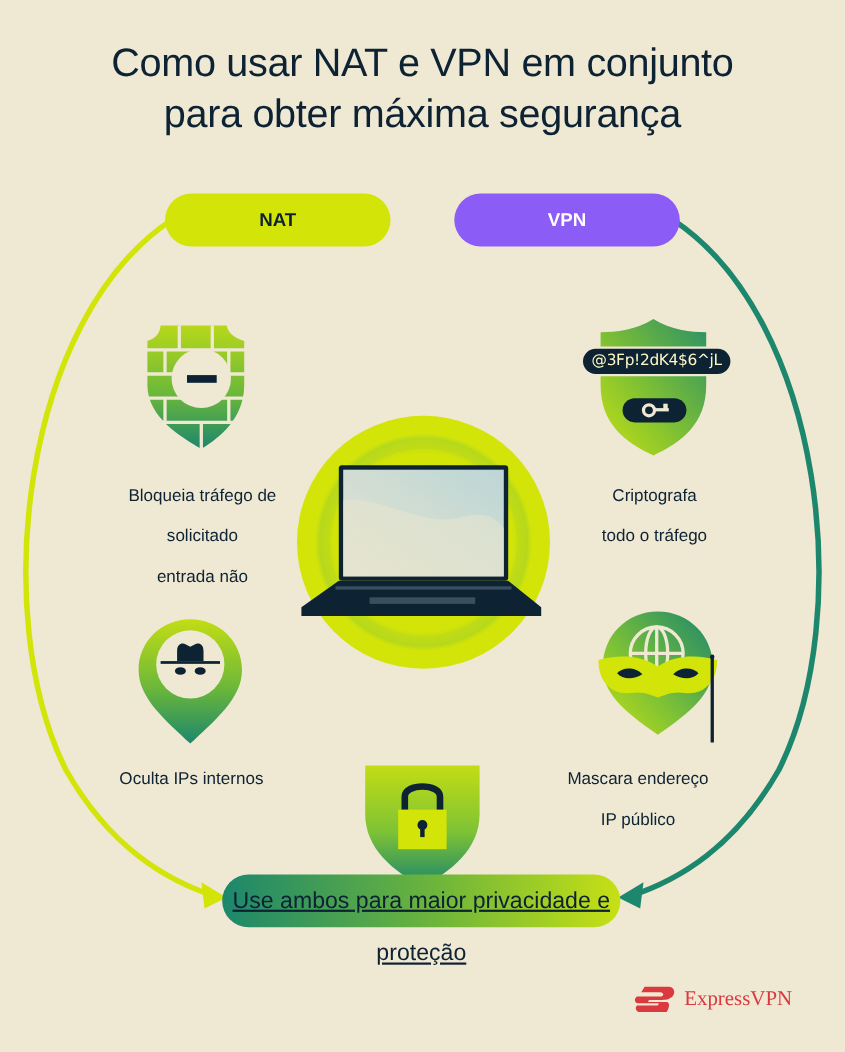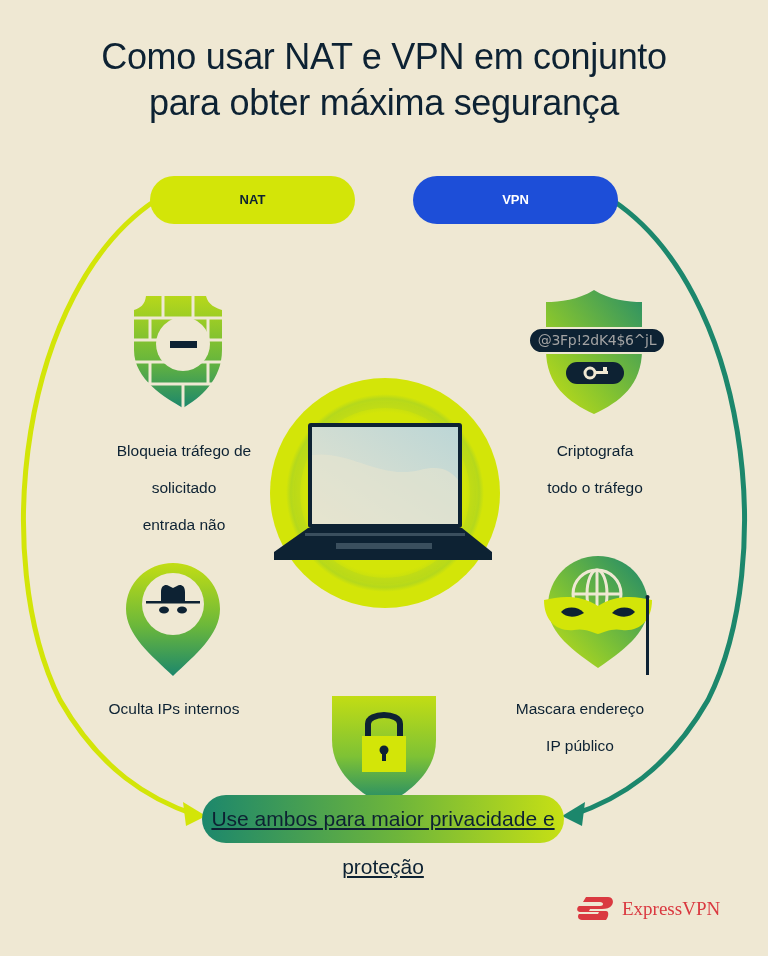--- a/index.html
+++ b/index.html
@@ -1,26 +1,26 @@
 <!DOCTYPE html>
 <html><head>
 <meta charset="utf-8">
 <style>
   * { box-sizing: border-box; margin: 0; padding: 0; }
   body { width: 768px; height: 956px; background: #efe8d3; font-family: "Liberation Sans", "DejaVu Sans", sans-serif; color: #0d2233; position: relative; overflow: hidden; }
   .title { position: absolute; top: 34px; left: 0; width: 768px; text-align: center; font-size: 36px; font-weight: normal; line-height: 46px; color: #0d2233; letter-spacing: -0.3px; }
   .title div { display: block; }
   svg.bg { position: absolute; left: 0; top: 0; }
-  .pill { position: absolute; height: 48px; border-radius: 24px; text-align: center; line-height: 48px; font-weight: bold; font-size: 13px; }
+  .pill { position: absolute; height: 48px; border-radius: 24px; text-align: center; line-height: 48px; font-weight: bold; font-size: 17px; }
   .pill-nat { left: 150px; top: 176px; width: 205px; background: #d3e508; color: #0d2233; }
-  .pill-vpn { left: 413px; top: 176px; width: 205px; background: #1d4ed8; color: #ffffff; }
+  .pill-vpn { left: 413px; top: 176px; width: 205px; background: #8b5cf6; color: #ffffff; }
   .label { position: absolute; text-align: center; font-size: 15.5px; line-height: 21px; color: #0d2233; }
   .label div { display: block; margin-top: 16px; }
   .bottom-pill { position: absolute; left: 202px; top: 795px; width: 362px; height: 48px; border-radius: 24px; background: linear-gradient(90deg, #1c876c 0%, #6fb63a 55%, #c7e014 100%); text-align: center; line-height: 48px; font-size: 21px; color: #0d2233; text-decoration: underline; }
-  .code-pill { position: absolute; left: 528px; top: 315px; width: 138px; height: 27px; border-radius: 14px; background: #0d2233; border: 2px solid #efe8d3; color: #a3a3a3; font-size: 14px; text-align: center; line-height: 23px; font-family: "DejaVu Sans", sans-serif; letter-spacing: -0.3px; margin-top: 12px; }
+  .code-pill { position: absolute; left: 528px; top: 315px; width: 138px; height: 27px; border-radius: 14px; background: #0d2233; border: 2px solid #efe8d3; color: #fef9c3; font-size: 14px; text-align: center; line-height: 23px; font-family: "DejaVu Sans", sans-serif; letter-spacing: -0.3px; }
   .logo { position: absolute; left: 576px; top: 896px; display: flex; align-items: center; }
   .logo-text { font-family: "Liberation Serif", "DejaVu Serif", serif; font-size: 19px; color: #da3940; margin-left: 8px; }
 </style>
 </head>
 <body>
 
 <svg class="bg" width="768" height="956" viewBox="0 0 768 956">
   <defs>
     <linearGradient id="gShieldL" x1="0" y1="0" x2="0" y2="1">
       <stop offset="0" stop-color="#b7d81a"></stop>

